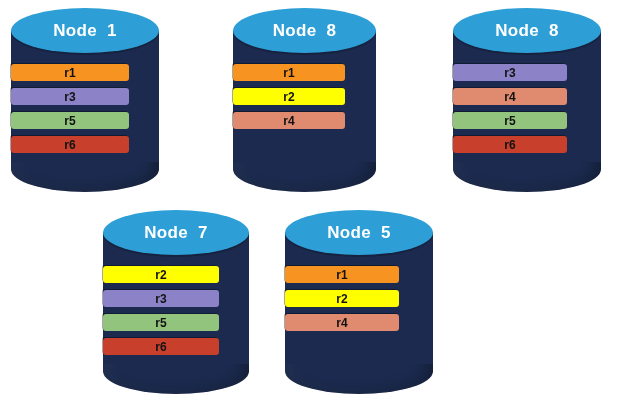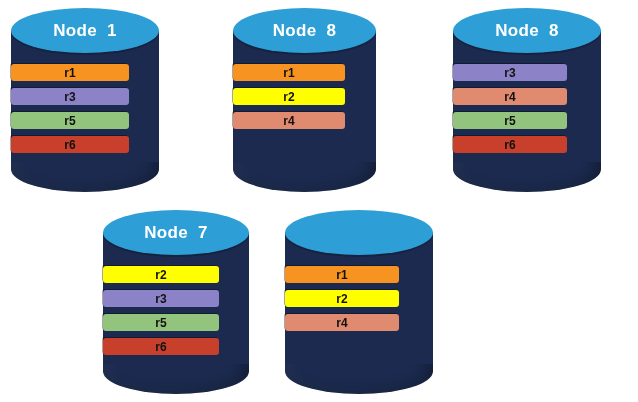--- a/index.html
+++ b/index.html
@@ -151,19 +151,20 @@
         <div class="replica" style="background: rgb(255, 255, 0); width: 116px;">r2</div>
         <div class="replica" style="background: rgb(140, 130, 200); width: 116px;">r3</div>
         <div class="replica" style="background: rgb(146, 196, 125); width: 116px;">r5</div>
         <div class="replica" style="background: rgb(200, 64, 43); width: 116px;">r6</div>
       </div>
     </div>
     <div class="node" style="left: 285px; top: 210px; width: 148px; height: 184px;">
       <div class="cyl-body"></div>
       <div class="cyl-side"></div>
       <div class="cyl-top"></div>
+      <div class="node-label">Node  5</div>
       <div class="replica-list" style="top: 56px;">
         <div class="replica" style="background: rgb(247, 147, 33); width: 114px;">r1</div>
         <div class="replica" style="background: rgb(255, 255, 0); width: 114px;">r2</div>
         <div class="replica" style="background: rgb(224, 138, 112); width: 114px;">r4</div>
       </div>
     </div>
   </div>
 
 </body></html>

